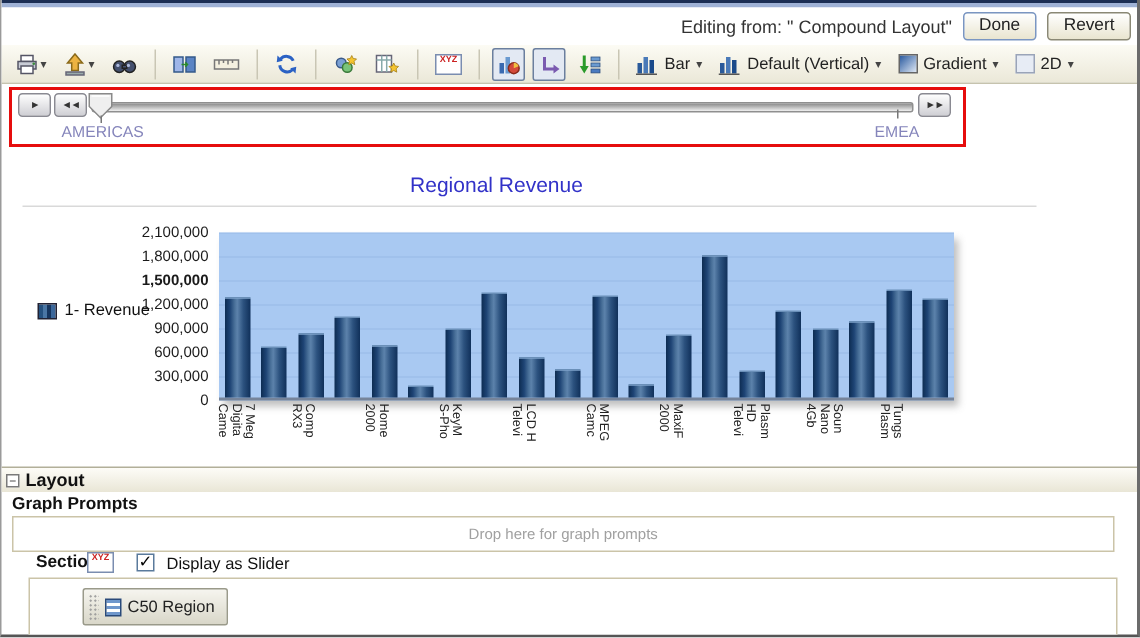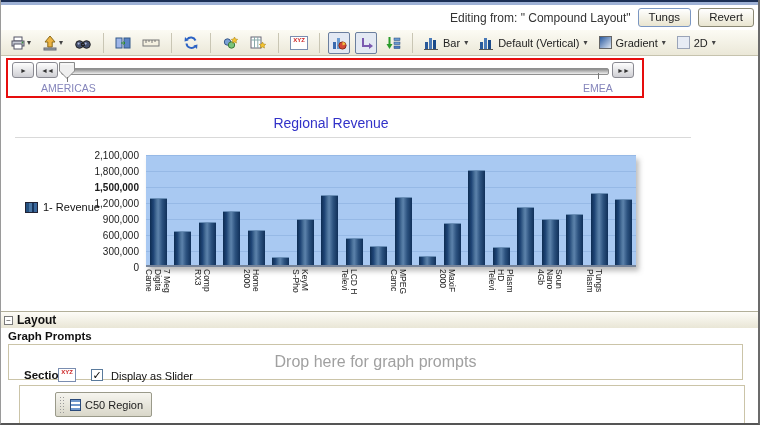--- a/index.html
+++ b/index.html
@@ -58,22 +58,22 @@
   .xlab{position:absolute;top:0;writing-mode:vertical-rl;white-space:pre;
         font-size:8.5px;line-height:9px;color:#222;height:44px;}
 
   
   .lay-hdr{left:0;top:311px;width:100%;height:17px;background:linear-gradient(#fdfcf7,#e9e6d6);
            border-top:1px solid #b2af99;display:flex;align-items:center;gap:4px;padding-left:3px;}
   .minusbox{width:9px;height:9px;border:1px solid #7a7a7a;background:#fff;font-size:8px;line-height:7px;
             text-align:center;color:#333;}
   .lay-title{font-size:12px;font-weight:bold;color:#111;}
   .sec-label{font-size:11.5px;font-weight:bold;color:#111;}
-  .dropzone{left:7px;top:344px;width:735px;height:36px;border:1px solid #cbc4a8;background:#fff;
-            display:flex;align-items:center;justify-content:center;font-size:16px;color:#a0a0a0;}
+  .dropzone{left:7px;top:344px;width:735px;height:24px;border:1px solid #cbc4a8;background:#fff;
+            display:flex;align-items:center;justify-content:center;font-size:10px;color:#a0a0a0;}
   .chk{left:90px;top:369px;width:12px;height:12px;border:1px solid #5a7a9c;background:#fff;
        font-size:11px;line-height:10px;text-align:center;color:#000;font-weight:bold;}
   .secbox{left:18px;top:385px;width:726px;height:44px;border:1px solid #cbc4a8;background:#fff;}
   .pill{position:absolute;left:35px;top:6px;height:25px;display:flex;align-items:center;gap:4px;
         border:1px solid #9a9a8a;border-radius:2px;background:linear-gradient(#f6f5ef,#d9d7c9);padding:0 8px 0 3px;}
   .grip{width:7px;height:18px;background-image:radial-gradient(#9a9a9a 35%,transparent 40%);background-size:3px 3px;}
   .tblicon{width:11px;height:12px;border:1px solid #2a4a7a;
            background:repeating-linear-gradient(#6f97cc 0 2px,#fff 2px 4px);}
   .pill-tx{font-size:11px;color:#222;}
   .xyz{width:18px;height:14px;border:1px solid #7a8db0;background:#fff;font-size:6px;font-weight:bold;
@@ -83,21 +83,21 @@
 </style>
 </head>
 <body>
 
 <div class="screen">
 
   <div class="abs win-top"></div>
 
   <div class="abs hdr">
     <span class="hdr-text">Editing from: " Compound Layout"</span>
-    <button class="btn done">Tungs</button>
+    <button class="btn done">Done</button>
     <button class="btn">Revert</button>
   </div>
 
   <div class="abs tbar">
     <span class="tbtn">
       <span>
           <svg width="16" height="16">
             <rect x="4" y="2" width="8" height="4" fill="#fff" stroke="#556"></rect>
             <rect x="2" y="6" width="12" height="5" fill="#c9ccd6" stroke="#556"></rect>
             <rect x="4" y="9" width="8" height="5" fill="#fff" stroke="#556"></rect>

